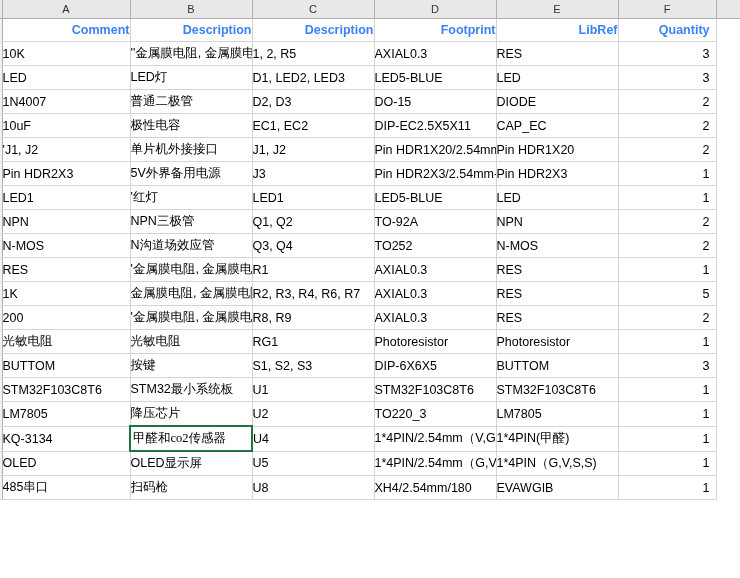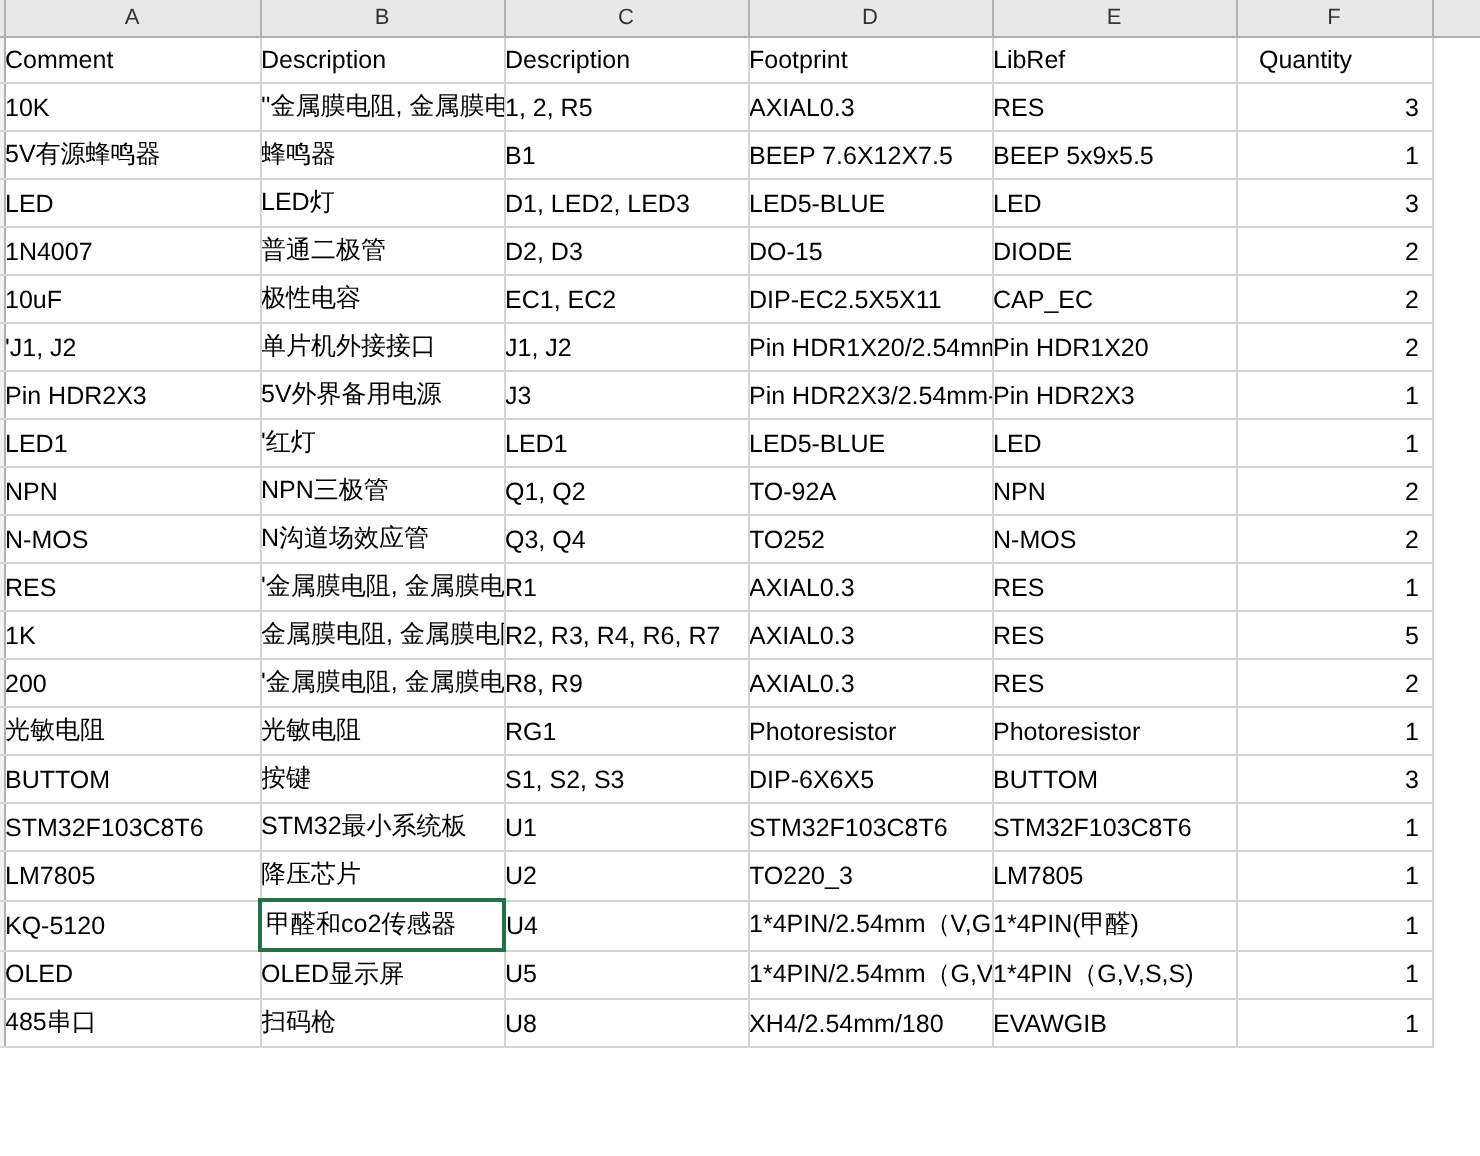--- a/index.html
+++ b/index.html
@@ -72,28 +72,30 @@
     vertical-align: middle;
     padding: 0 3px;
     background: #ffffff;
   }
   td.cell.qty {
     text-align: right;
     padding-right: 6px;
     padding-left: 11px;
   }
   tr.header-row td.cell {
-    text-align: left;
+    text-align: right;
     font-size: 12.5px;
-    color: #000000;
+    color: #3b82f6;
     height: 22px;
+    font-weight: bold;
   }
   td.cell.selected {
     border: 2px solid #217346;
     padding: 0 2px;
+    font-family: Liberation Serif, serif;
   }
   .rightpad {
     background: #ffffff;
   }
 </style>
 </head>
 <body>
 
 <div class="sheet">
   <table class="grid">
@@ -135,30 +137,20 @@
           <td class="cell">10K</td>
           <td class="cell">''金属膜电阻, 金属膜电阻</td>
           <td class="cell">1, 2, R5</td>
           <td class="cell">AXIAL0.3</td>
           <td class="cell">RES</td>
           <td class="cell qty">3</td>
           <td class="rightpad"></td>
         </tr>
         <tr>
           <td class="rownum"></td>
-          <td class="cell">5V有源蜂鸣器</td>
-          <td class="cell">蜂鸣器</td>
-          <td class="cell">B1</td>
-          <td class="cell">BEEP 7.6X12X7.5</td>
-          <td class="cell">BEEP 5x9x5.5</td>
-          <td class="cell qty">1</td>
-          <td class="rightpad"></td>
-        </tr>
-        <tr>
-          <td class="rownum"></td>
           <td class="cell">LED</td>
           <td class="cell">LED灯</td>
           <td class="cell">D1, LED2, LED3</td>
           <td class="cell">LED5-BLUE</td>
           <td class="cell">LED</td>
           <td class="cell qty">3</td>
           <td class="rightpad"></td>
         </tr>
         <tr>
           <td class="rownum"></td>
@@ -295,21 +287,21 @@
           <td class="cell">LM7805</td>
           <td class="cell">降压芯片</td>
           <td class="cell">U2</td>
           <td class="cell">TO220_3</td>
           <td class="cell">LM7805</td>
           <td class="cell qty">1</td>
           <td class="rightpad"></td>
         </tr>
         <tr>
           <td class="rownum"></td>
-          <td class="cell">KQ-5120</td>
+          <td class="cell">KQ-3134</td>
           <td class="cell selected">甲醛和co2传感器</td>
           <td class="cell">U4</td>
           <td class="cell">1*4PIN/2.54mm（V,G,D,</td>
           <td class="cell">1*4PIN(甲醛)</td>
           <td class="cell qty">1</td>
           <td class="rightpad"></td>
         </tr>
         <tr>
           <td class="rownum"></td>
           <td class="cell">OLED</td>

